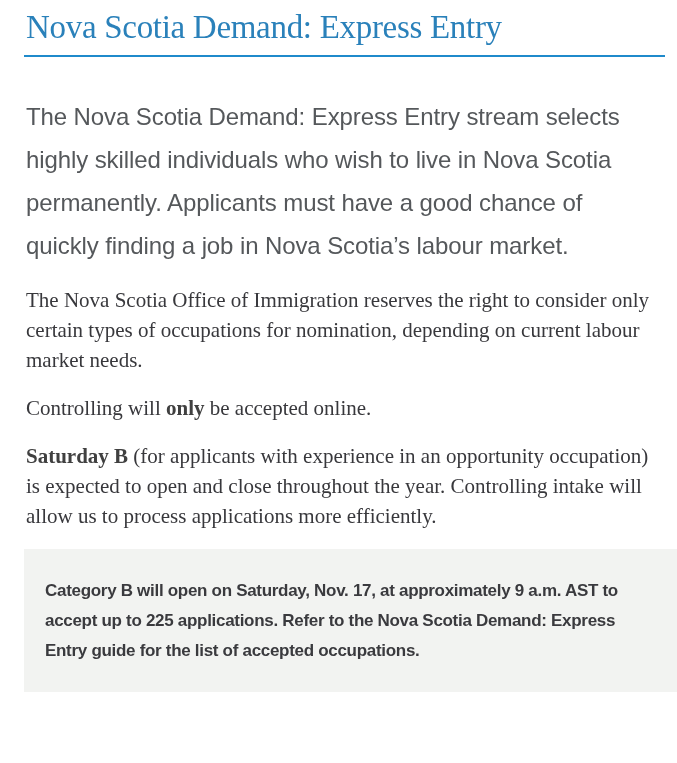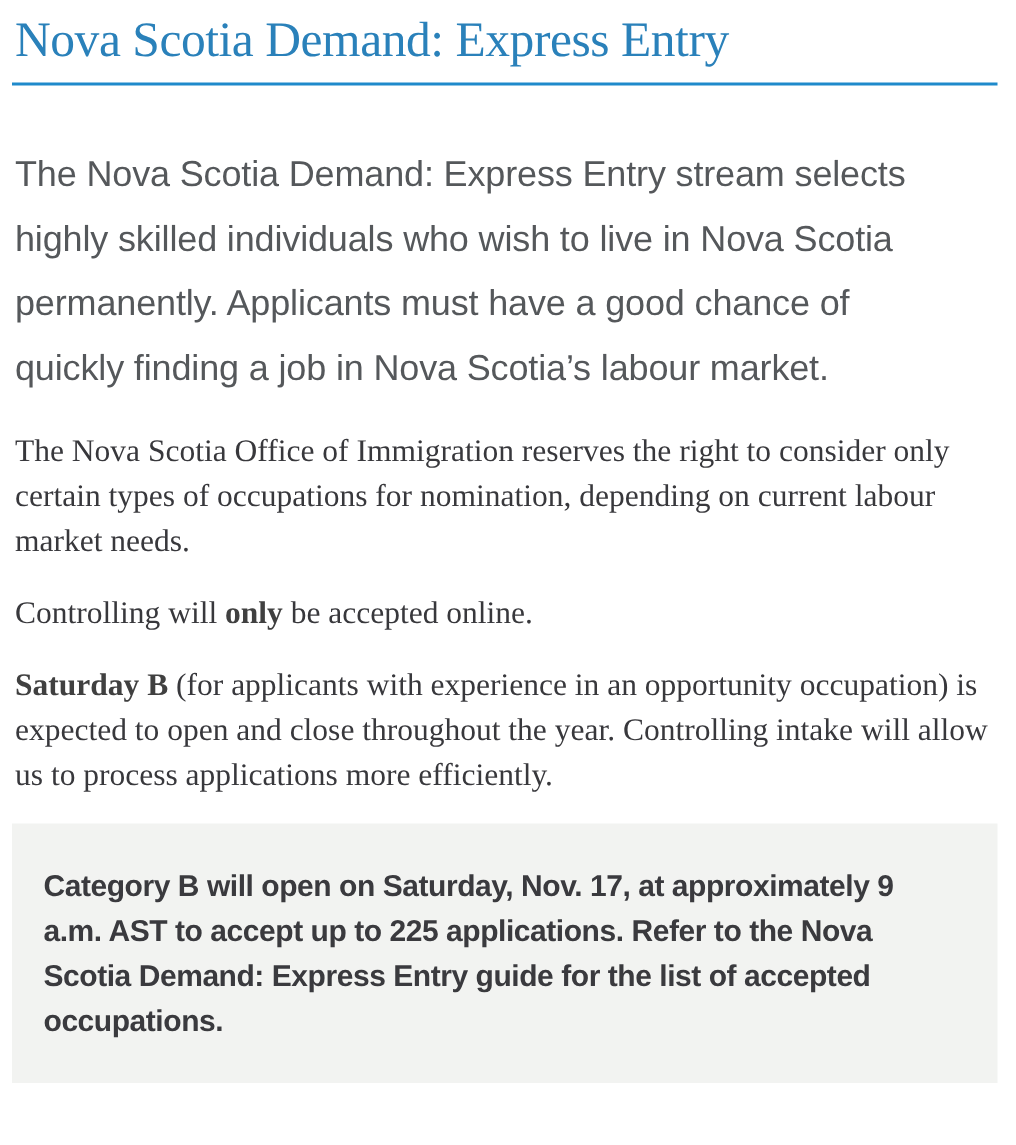--- a/index.html
+++ b/index.html
@@ -7,20 +7,21 @@
     padding: 0;
     background: #ffffff;
   }
   body {
     width: 677px;
     min-height: 763px;
     font-family: "Liberation Serif", serif;
   }
   .page {
     padding: 2px 12px 0 8px;
+    margin-left: 16px;
   }
   h1.page-title {
     font-family: "Liberation Serif", serif;
     font-weight: normal;
     color: #2a81ba;
     font-size: 33px;
     line-height: 42px;
     margin: 0;
     padding: 4px 0 7px 2px;
     border-bottom: 2px solid #1f8acb;
@@ -53,21 +54,21 @@
     background: #f2f3f1;
     margin: 16px 0 0 0;
     width: 657px;
     box-sizing: border-box;
     padding: 27px 24px 26px 21px;
   }
   .notice-box p {
     font-family: "Liberation Sans", sans-serif;
     font-weight: bold;
     color: #3a3a3e;
-    font-size: 20px;
+    font-size: 17px;
     line-height: 30px;
     letter-spacing: -0.3px;
     margin: 0;
     max-width: 600px;
   }
 </style>
 </head>
 <body>
 
 <div class="page">

